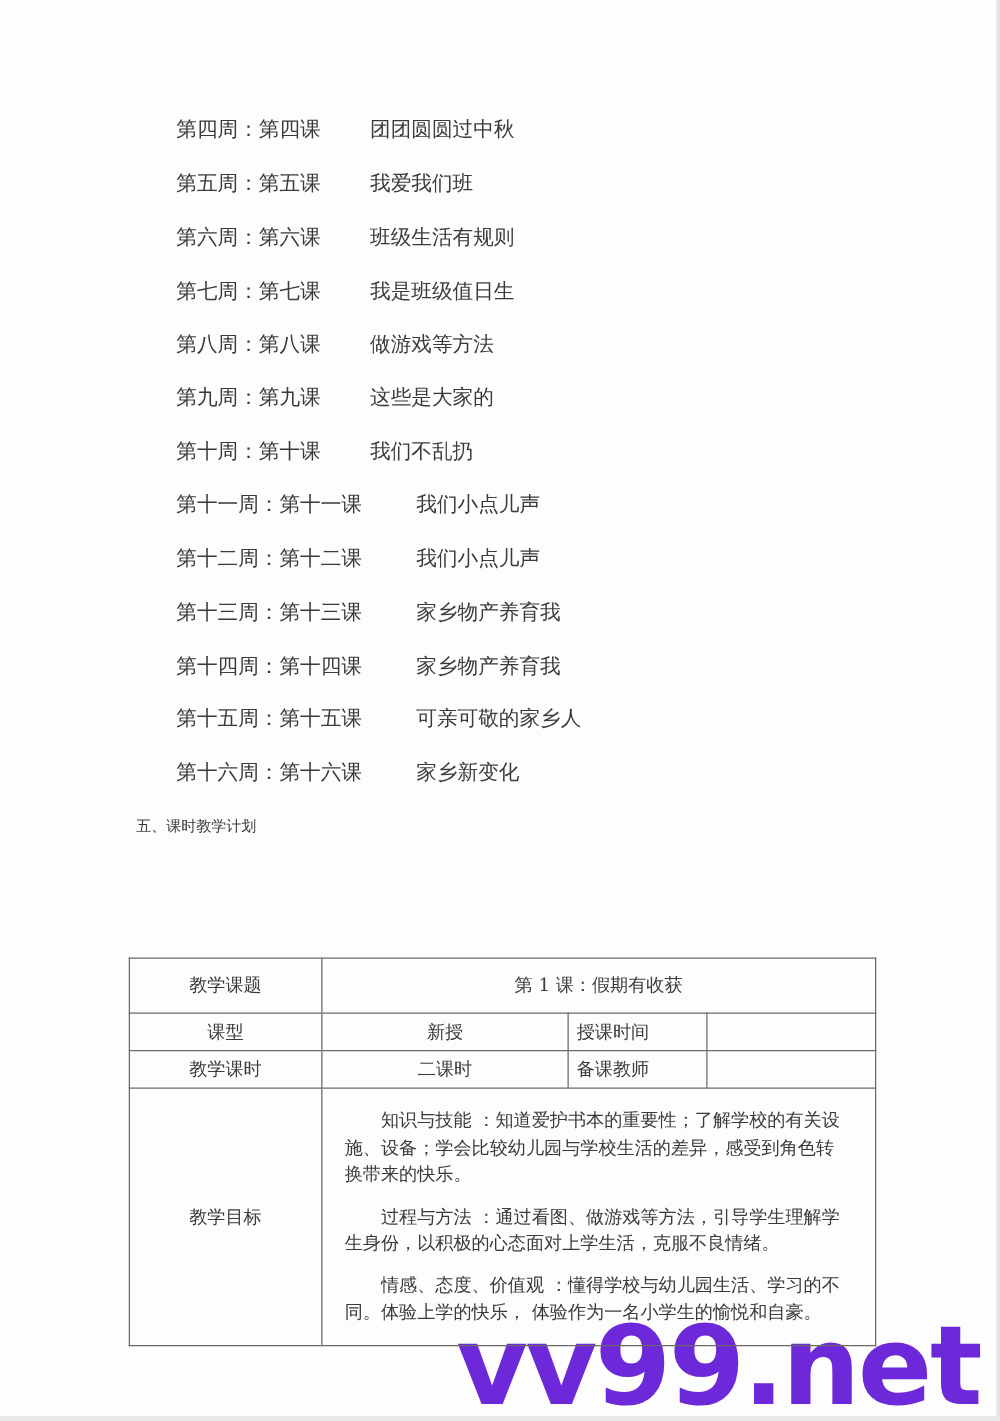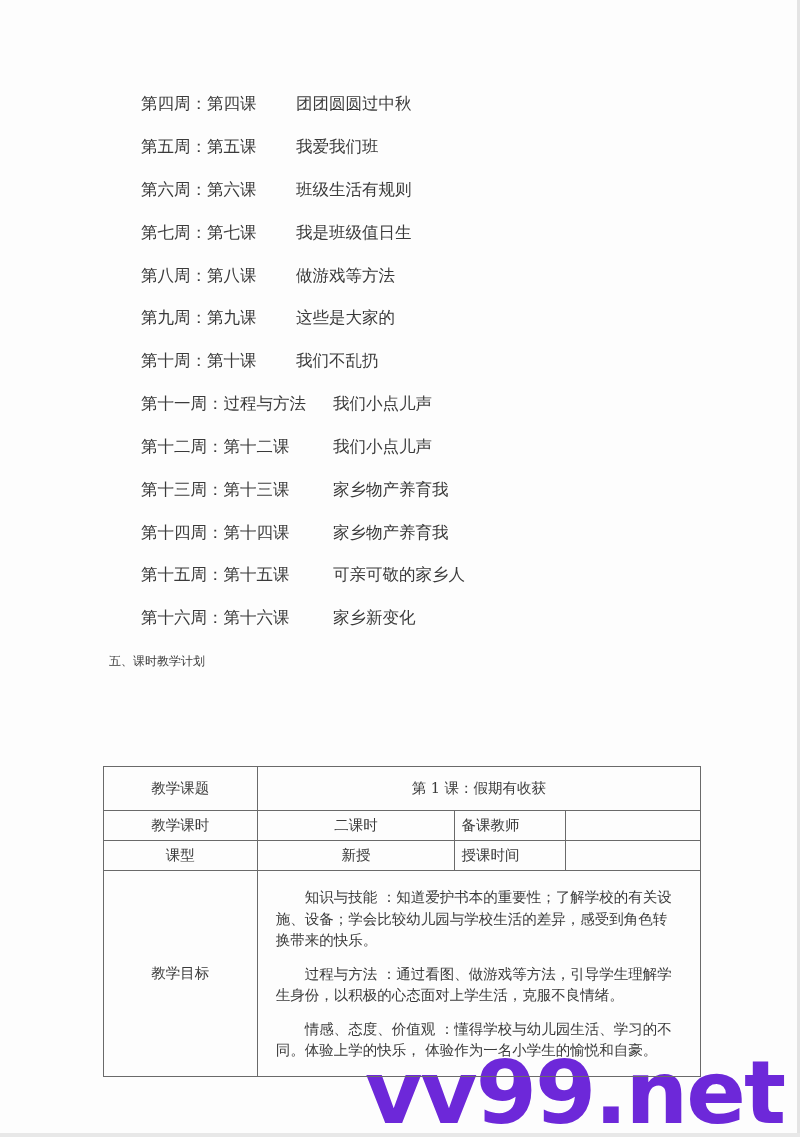--- a/index.html
+++ b/index.html
@@ -64,21 +64,21 @@
   </div>
   <div class="schedule-line" style="top:308px">
     <span class="wk">第九周：第九课</span>
     <span class="title" style="left:155px">这些是大家的</span>
   </div>
   <div class="schedule-line" style="top:351px">
     <span class="wk">第十周：第十课</span>
     <span class="title" style="left:155px">我们不乱扔</span>
   </div>
   <div class="schedule-line" style="top:394px">
-    <span class="wk">第十一周：过程与方法</span>
+    <span class="wk">第十一周：第十一课</span>
     <span class="title" style="left:192px">我们小点儿声</span>
   </div>
   <div class="schedule-line" style="top:437px">
     <span class="wk">第十二周：第十二课</span>
     <span class="title" style="left:192px">我们小点儿声</span>
   </div>
   <div class="schedule-line" style="top:480px">
     <span class="wk">第十三周：第十三课</span>
     <span class="title" style="left:192px">家乡物产养育我</span>
   </div>
@@ -104,29 +104,29 @@
     <col style="width:198px">
     <col style="width:111px">
     <col style="width:135px">
   </colgroup>
   <tbody>
       <tr style="height:44px">
     <td class="c-center">教学课题</td>
     <td class="c-center" colspan="3">第 1 课：假期有收获</td>
   </tr>
   <tr style="height:30px">
+    <td class="c-center">课型</td>
+    <td class="c-center">新授</td>
+    <td class="c-left">授课时间</td>
+    <td></td>
+  </tr>
+  <tr style="height:30px">
     <td class="c-center">教学课时</td>
     <td class="c-center">二课时</td>
     <td class="c-left">备课教师</td>
-    <td></td>
-  </tr>
-  <tr style="height:30px">
-    <td class="c-center">课型</td>
-    <td class="c-center">新授</td>
-    <td class="c-left">授课时间</td>
     <td></td>
   </tr>
   <tr style="height:150px">
     <td class="c-center">教学目标</td>
     <td class="goals" colspan="3">
       <p>知识与技能 ：知道爱护书本的重要性；了解学校的有关设施、设备；学会比较幼儿园与学校生活的差异，感受到角色转换带来的快乐。</p>
       <p>过程与方法 ：通过看图、做游戏等方法，引导学生理解学生身份，以积极的心态面对上学生活，克服不良情绪。</p>
       <p>情感、态度、价值观 ：懂得学校与幼儿园生活、学习的不同。体验上学的快乐， 体验作为一名小学生的愉悦和自豪。</p>
     </td>
   </tr>

